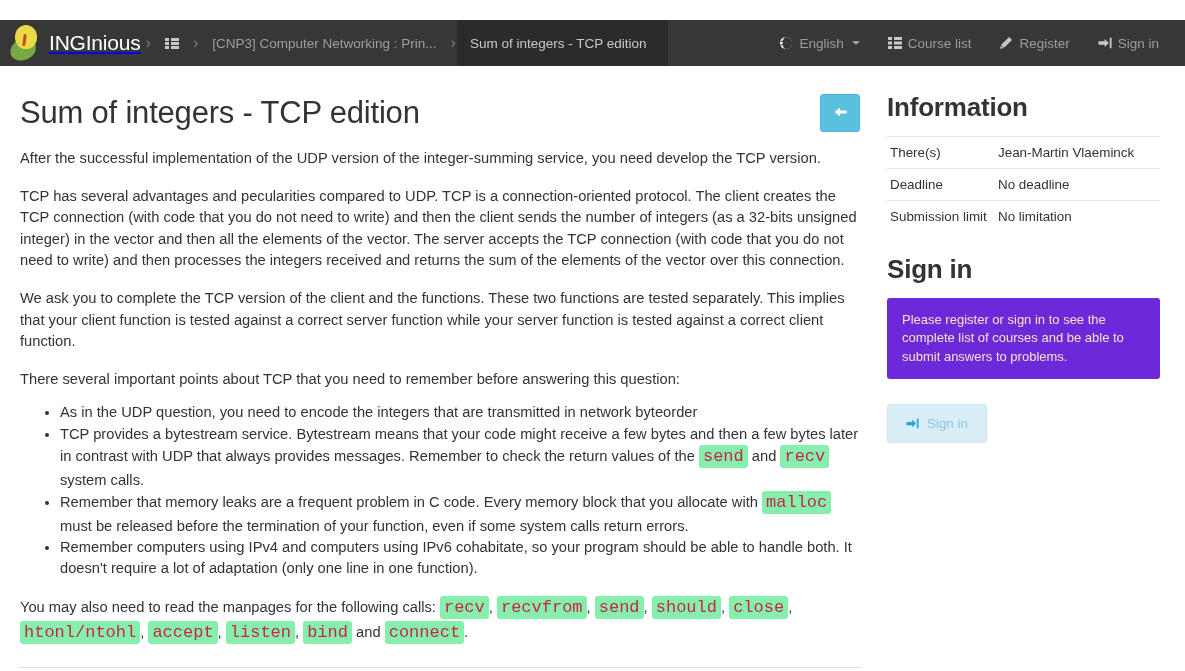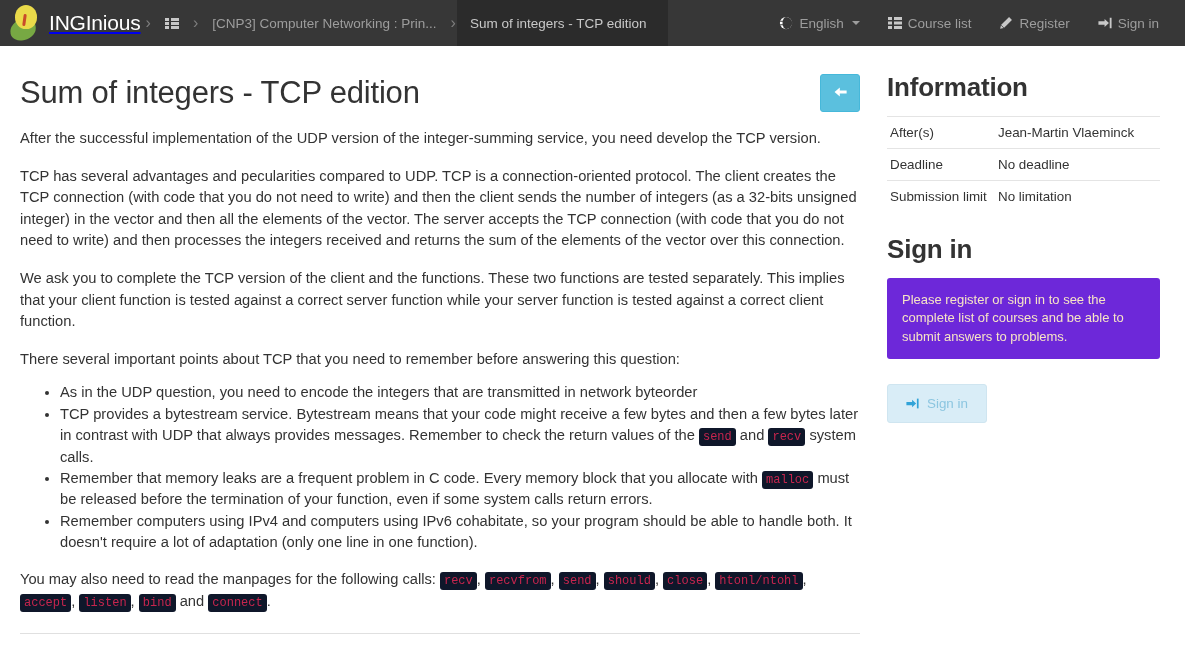--- a/index.html
+++ b/index.html
@@ -13,20 +13,21 @@
   }
 
   
   .navbar {
     position: relative;
     height: 46px;
     background: #373737;
     display: flex;
     align-items: stretch;
     width: 1185px;
+    margin-top: 20px;
   }
   .nav-left {
     display: flex;
     align-items: stretch;
     flex: 1 1 auto;
     min-width: 0;
   }
   .brand-block {
     display: flex;
     align-items: center;
@@ -190,23 +191,23 @@
     padding-left: 40px;
   }
   .body-text li {
     font-size: 14.7px;
     line-height: 1.45;
     color: #333333;
     margin: 0 0 0 0;
   }
   code {
     font-family: "Liberation Mono", monospace;
-    font-size: 12px;
+    font-size: 17px;
     color: #c7254e;
-    background: #0f172a;
+    background: #86efac;
     padding: 2px 4px;
     border-radius: 3px;
     white-space: nowrap;
   }
   hr.footer-rule {
     border: 0;
     border-top: 1px solid #e0e0e0;
     margin: 21px 0 0 0;
   }
 
@@ -408,21 +409,21 @@
     </div>
   </div>
 
   <div class="side-col">
 
     <h2 class="side-title">Information</h2>
 
     <table class="info-table">
       <tbody>
         <tr>
-          <td class="k">After(s)</td>
+          <td class="k">There(s)</td>
           <td>Jean-Martin Vlaeminck</td>
         </tr>
         <tr>
           <td class="k">Deadline</td>
           <td>No deadline</td>
         </tr>
         <tr>
           <td class="k">Submission limit</td>
           <td>No limitation</td>
         </tr>

